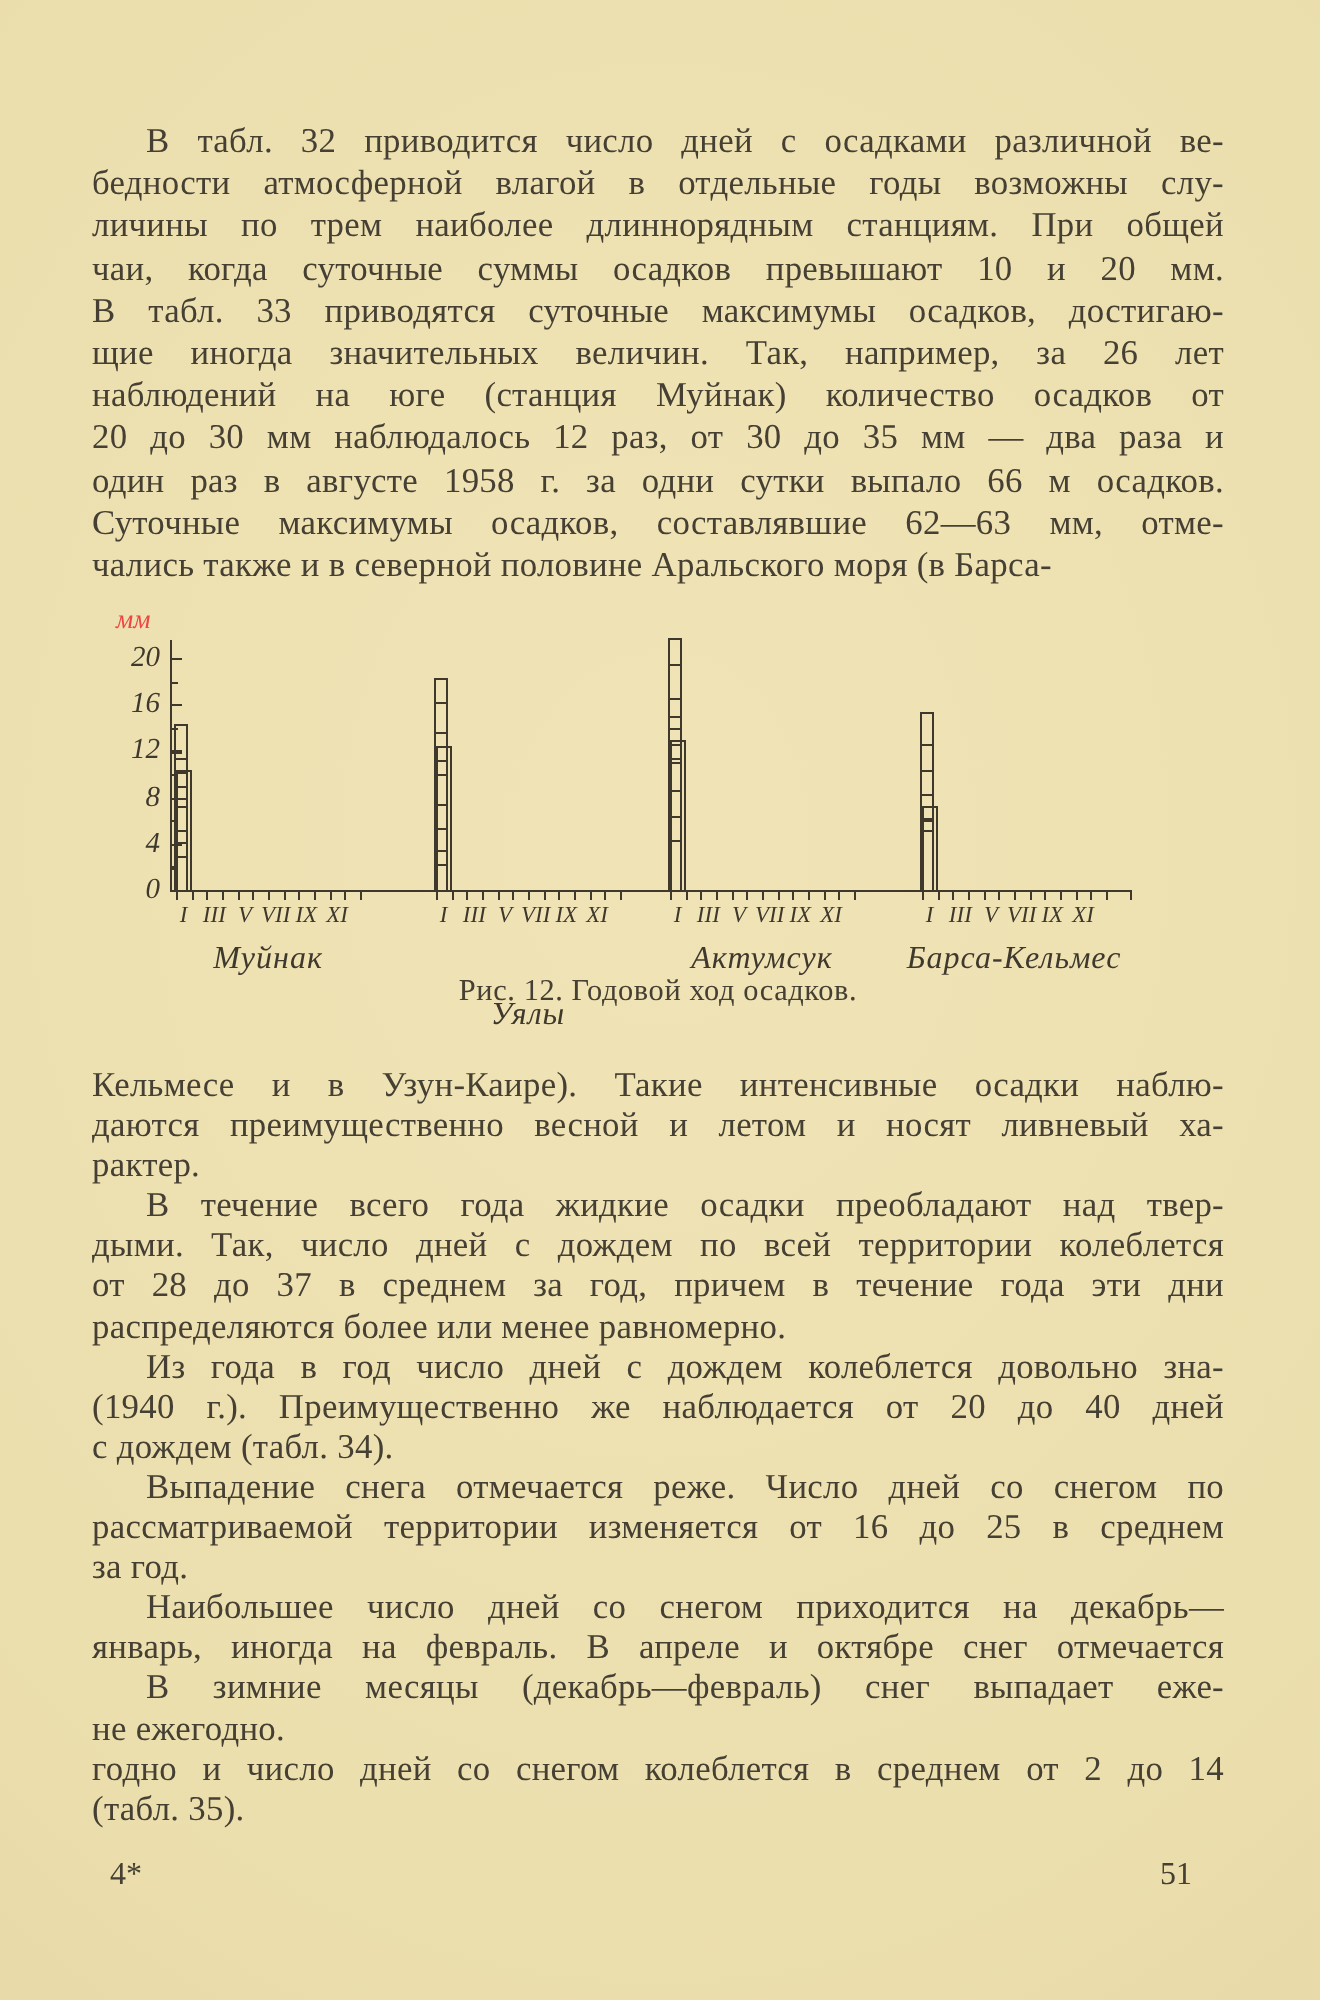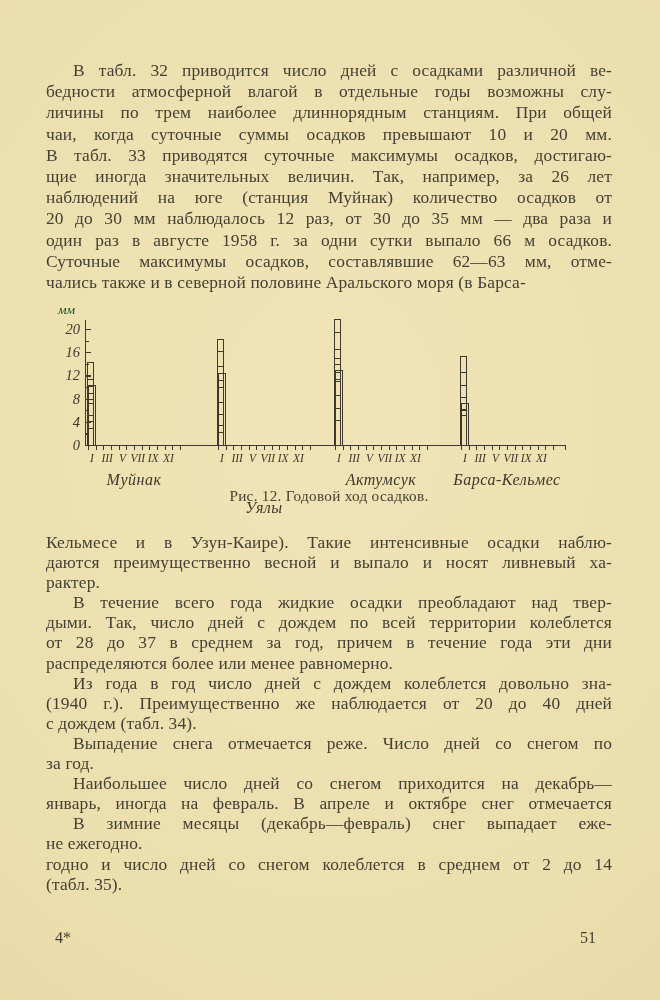--- a/index.html
+++ b/index.html
@@ -23,21 +23,21 @@
   
   .figure{position:absolute;left:0;top:295px;width:566px;height:230px;}
   .chart{position:relative;width:566px;height:196px;}
   .chart *{position:absolute;}
   .stroke{background:#3e382d;}
   .vaxis{width:1.4px;}
   .haxis{height:1.4px;}
   .ytick{height:1.2px;}
   .xtick{width:1.1px;height:5px;}
   .ylab{font-style:italic;font-size:14.5px;color:#3e382d;text-align:right;width:26px;line-height:14px;}
-  .unitlab{font-style:italic;font-size:13.5px;color:#14532d;}
+  .unitlab{font-style:italic;font-size:13.5px;color:#ef4444;}
   .bars{display:flex;align-items:flex-end;}
   .bar{box-sizing:border-box;border:1.2px solid #3e382d;border-bottom:none;background:transparent;margin-left:-1.2px;flex:0 0 auto;}
   .bar:first-child{margin-left:0;}
   .mlab{font-style:italic;font-size:11.5px;color:#3e382d;transform:translateX(-50%);white-space:nowrap;}
   .station{font-style:italic;font-size:16px;color:#3e382d;transform:translateX(-50%);white-space:nowrap;letter-spacing:.5px;}
   .caption{position:absolute;left:0;top:192px;width:566px;text-align:center;font-size:15.2px;letter-spacing:.3px;}
 
   .footer{position:absolute;left:0;top:929px;width:566px;font-size:16px;}
   .footer .fl{position:absolute;left:9px;}
   .footer .fr{position:absolute;right:16px;}
@@ -219,30 +219,31 @@
         <div class="mlab" style="left: 464.833px; top: 157px;">VII</div>
         <div class="mlab" style="left: 480.167px; top: 157px;">IX</div>
         <div class="mlab" style="left: 495.5px; top: 157px;">XI</div>
         <div class="station" style="left: 461px; top: 176px;">Барса-Кельмес</div>
       </div>
     <div class="caption">Рис. 12. Годовой ход осадков.</div>
   </div>
 
   <div class="textblock" id="text-bottom">
       <div class="line">Кельмесе и в Узун-Каире). Такие интенсивные осадки наблю-</div>
-      <div class="line">даются преимущественно весной и выпало и носят ливневый ха-</div>
+      <div class="line">даются преимущественно весной и летом и носят ливневый ха-</div>
       <div class="line last">рактер.</div>
       <div class="line indent">В течение всего года жидкие осадки преобладают над твер-</div>
       <div class="line">дыми. Так, число дней с дождем по всей территории колеблется</div>
       <div class="line">от 28 до 37 в среднем за год, причем в течение года эти дни</div>
       <div class="line last">распределяются более или менее равномерно.</div>
       <div class="line indent">Из года в год число дней с дождем колеблется довольно зна-</div>
       <div class="line">(1940 г.). Преимущественно же наблюдается от 20 до 40 дней</div>
       <div class="line last">с дождем (табл. 34).</div>
       <div class="line indent">Выпадение снега отмечается реже. Число дней со снегом по</div>
+      <div class="line">рассматриваемой территории изменяется от 16 до 25 в среднем</div>
       <div class="line last">за год.</div>
       <div class="line indent">Наибольшее число дней со снегом приходится на декабрь—</div>
       <div class="line">январь, иногда на февраль. В апреле и октябре снег отмечается</div>
       <div class="line indent">В зимние месяцы (декабрь—февраль) снег выпадает еже-</div>
       <div class="line last">не ежегодно.</div>
       <div class="line">годно и число дней со снегом колеблется в среднем от 2 до 14</div>
       <div class="line last">(табл. 35).</div>
     </div>
 
   <div class="footer">

